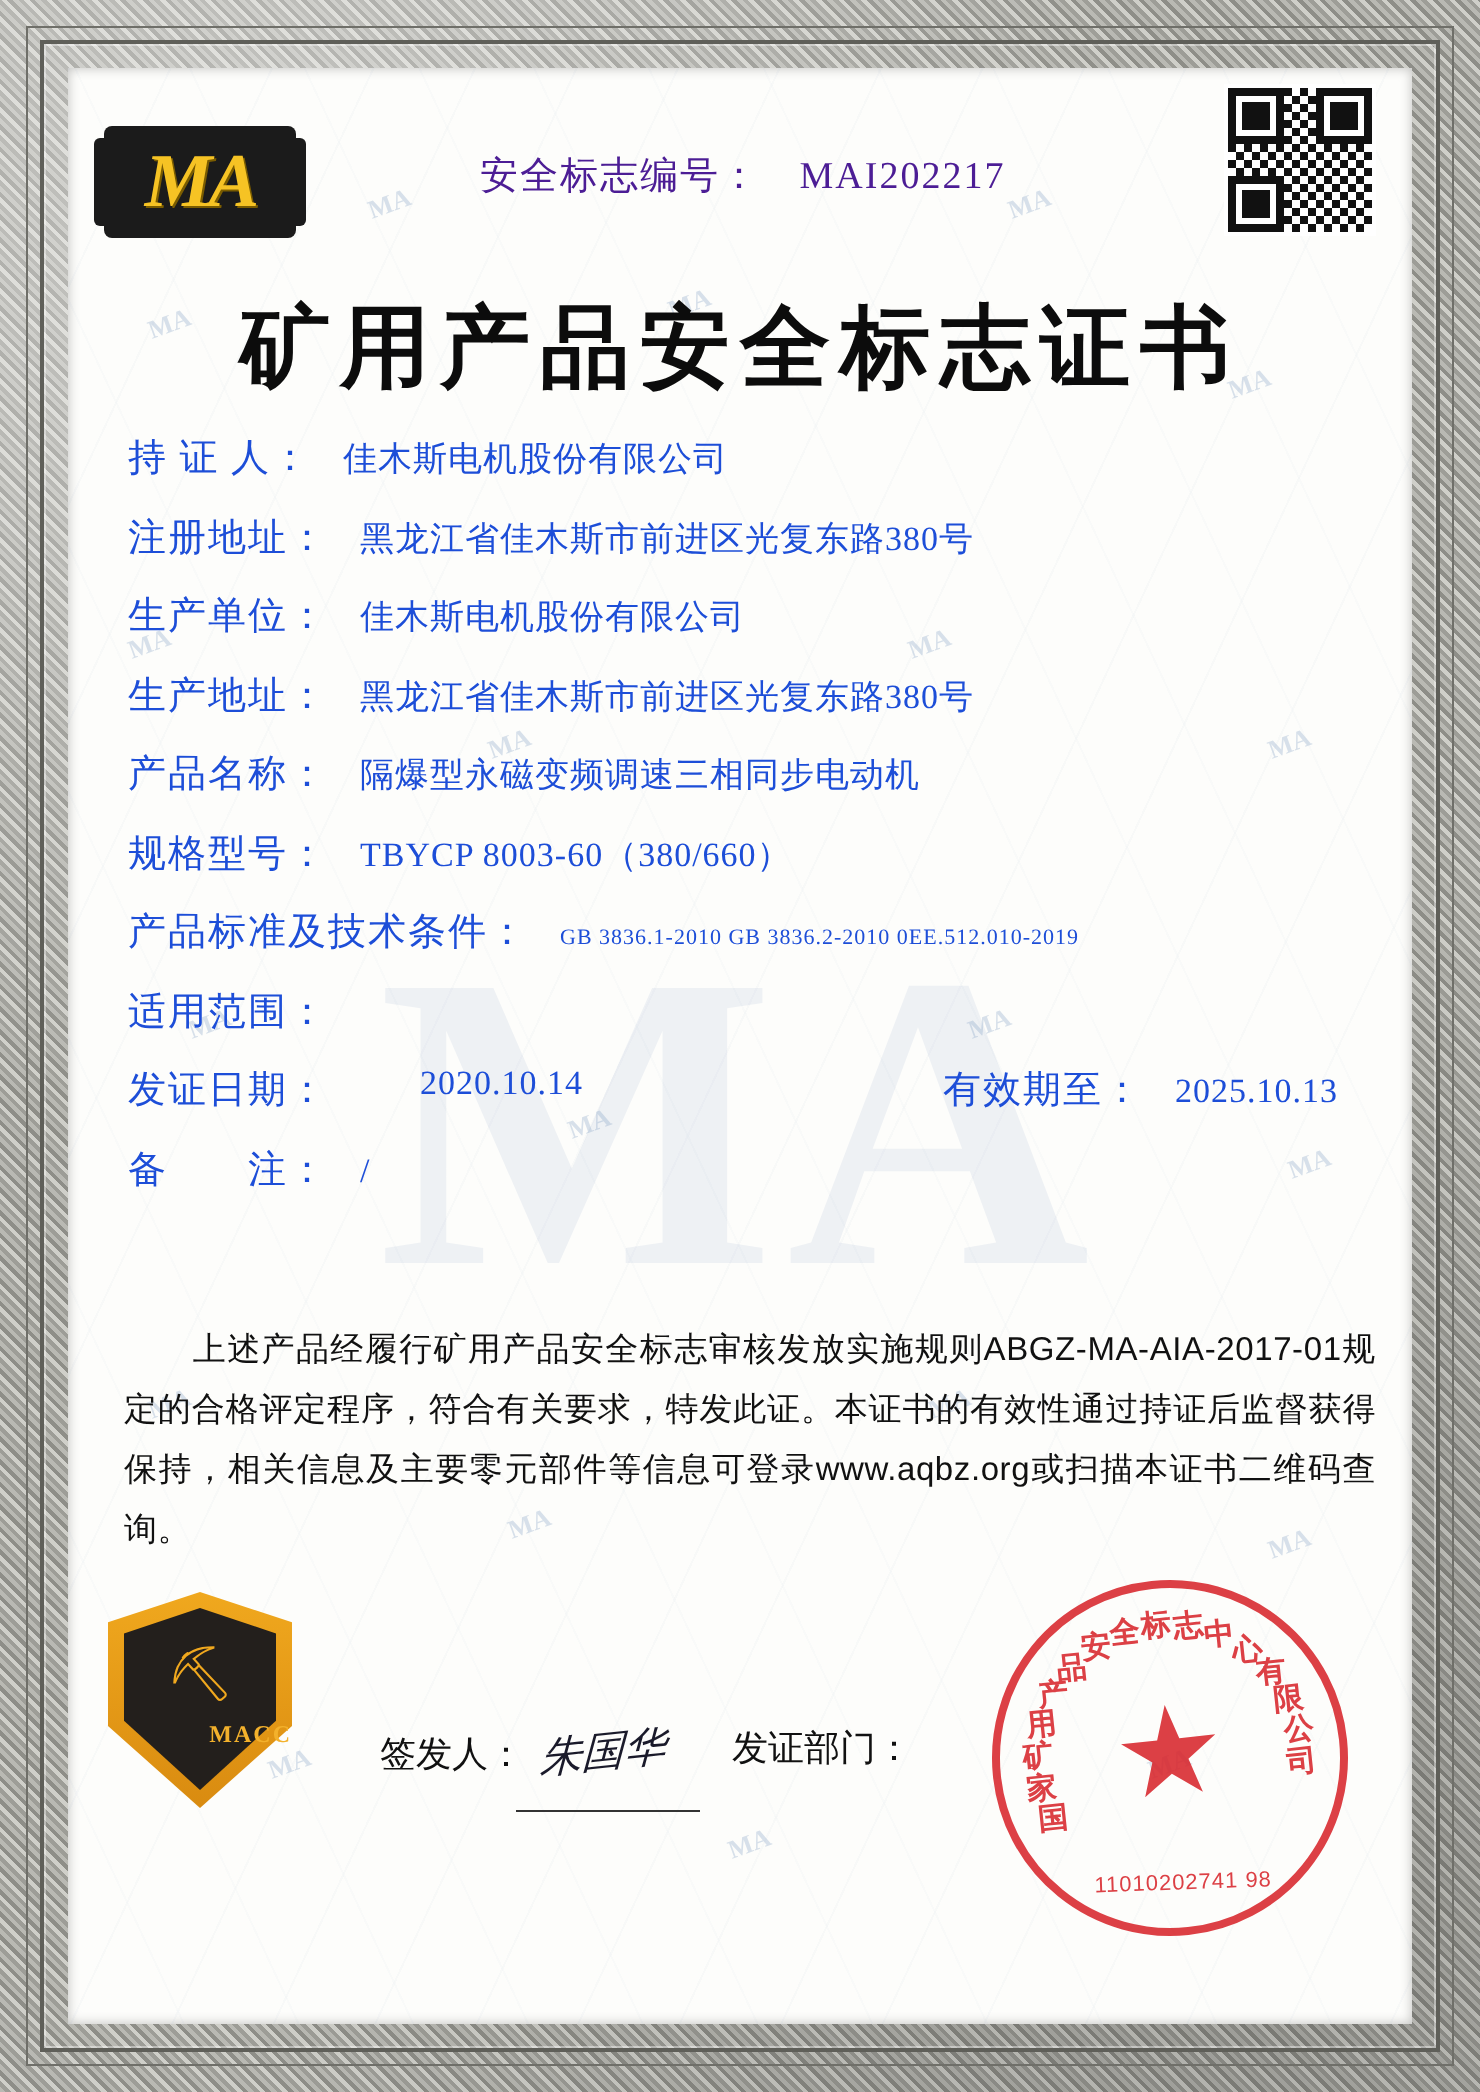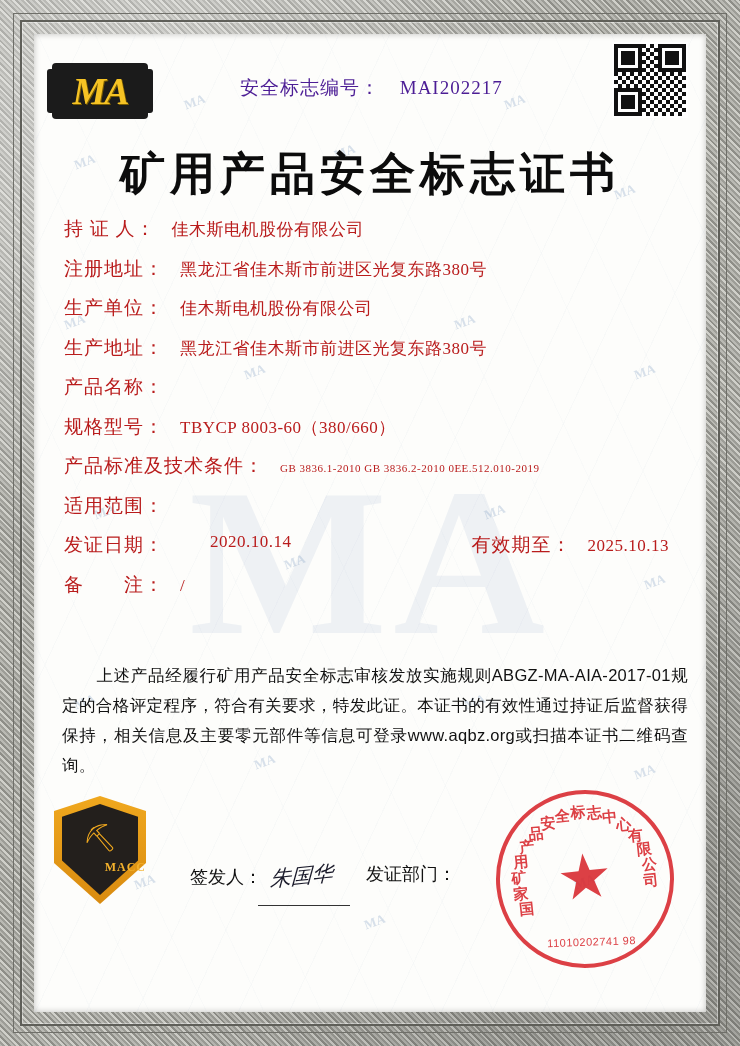--- a/index.html
+++ b/index.html
@@ -194,21 +194,21 @@
     position: absolute;
     left: 64px;
     right: 48px;
     top: 216px;
   }
   .frow {
     display: flex;
     align-items: baseline;
     margin-bottom: 13.5px;
     font-family: "Liberation Serif", serif;
-    color: #b91c1c;
+    color: #1d4ed8;
   }
   .flabel {
     font-size: 19px;
     white-space: nowrap;
     letter-spacing: 1px;
   }
   .flabel.spaced {
     letter-spacing: 1px;
   }
   .fvalue {
@@ -448,20 +448,21 @@
         <span class="fvalue">佳木斯电机股份有限公司</span>
       </div>
 
       <div class="frow">
         <span class="flabel">生产地址：</span>
         <span class="fvalue">黑龙江省佳木斯市前进区光复东路380号</span>
       </div>
 
       <div class="frow">
         <span class="flabel">产品名称：</span>
+        <span class="fvalue">隔爆型永磁变频调速三相同步电动机</span>
       </div>
 
       <div class="frow">
         <span class="flabel">规格型号：</span>
         <span class="fvalue">TBYCP 8003-60（380/660）</span>
       </div>
 
       <div class="frow">
         <span class="flabel">产品标准及技术条件：</span>
         <span class="fvalue small">GB 3836.1-2010 GB 3836.2-2010 0EE.512.010-2019</span>

